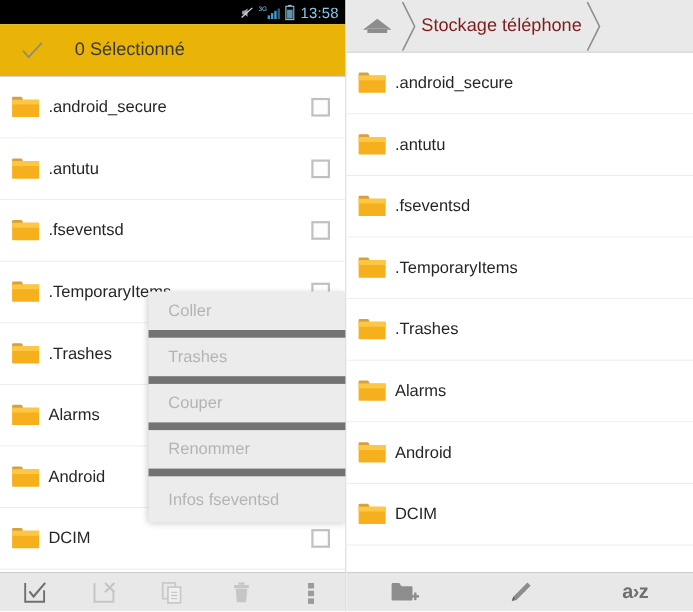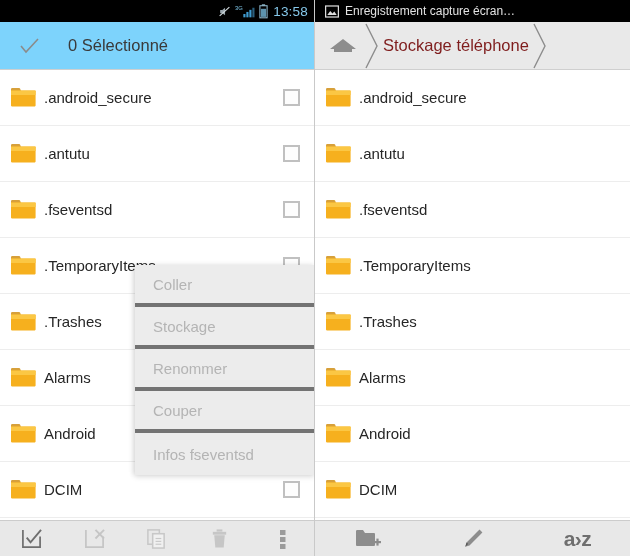--- a/index.html
+++ b/index.html
@@ -21,21 +21,21 @@
   }
   .statusbar.right { justify-content: flex-start; color: #d8d8d8; }
   .statusbar.left { justify-content: flex-end; }
   .sb-spacer { flex: 1; }
   .sb-clock { font-size: 13.5px; color: #86c8ea; letter-spacing: .2px; margin-left: 5px; font-weight: 400;}
   .sb-icon { display: inline-flex; align-items: center; margin-left: 4px; }
   .notif-text { font-size: 12px; color: #e3e3e3; margin-left: 6px; white-space: nowrap; }
 
   
   .actionbar {
-    height: 48px; background: #7dd3fc;
+    height: 48px; background: #eab308;
     border-bottom: 1px solid #cfcfcf;
     display: flex; align-items: center; padding: 0 14px;
   }
   .actionbar .check { width: 30px; height: 30px; display: flex; align-items: center; justify-content: center; }
   .ab-title { font-size: 16.5px; color: #3a3a3a; margin-left: 24px; }
 
   
   .crumbbar {
     height: 48px; background: #e9e9e9;
     border-bottom: 1px solid #cfcfcf;
@@ -62,33 +62,33 @@
 
   
   .ctxmenu {
     position: absolute; left: 135px; top: 265px; width: 180px;
     background: #ececec; box-shadow: -2px 0 5px rgba(0,0,0,.10), 0 2px 6px rgba(0,0,0,.10);
     z-index: 20;
   }
   .ctxitem {
     height: 42px; display: flex; align-items: center;
     padding-left: 18px; font-size: 15px; color: #b4b4b4;
-    border-bottom: 4px solid #737373;
+    border-bottom: 7px solid #737373;
   }
   .ctxitem:last-child { border-bottom: none; }
 
   
   .toolbar {
     position: absolute; left: 0; bottom: 0; width: 100%; height: 36px;
     background: #e8e8e8; border-top: 1px solid #cccccc;
     display: flex; align-items: center; z-index: 30;
   }
   .tb-btn { flex: 1; display: flex; align-items: center; justify-content: center; height: 100%; }
   .toolbar.right-tb .tb-btn { flex: 1; }
-  .az { font-size: 21px; color: #6f6f6f; font-weight: bold; letter-spacing: -0.5px; }
+  .az { font-size: 18px; color: #6f6f6f; font-weight: bold; letter-spacing: -0.5px; }
 </style>
 </head>
 <body>
 
 <div class="screen">
 
   <div class="panel left">
 
     <div class="statusbar left">
       <div class="sb-spacer"></div>
@@ -212,23 +212,23 @@
             <path d="M1 3.6 L25.6 3.6 L25.6 8 L1 8 Z" fill="#fbc744"></path>
           </svg>
         </span>
         <span class="name">DCIM</span>
         <span class="cbox"></span>
       </div>
     </div>
 
     <div class="ctxmenu">
       <div class="ctxitem">Coller</div>
-      <div class="ctxitem">Stockage</div>
+      <div class="ctxitem">Trashes</div>
+      <div class="ctxitem">Couper</div>
       <div class="ctxitem">Renommer</div>
-      <div class="ctxitem">Couper</div>
       <div class="ctxitem">Infos fseventsd</div>
     </div>
 
     <div class="toolbar">
       <div class="tb-btn">
         <svg width="21" height="21" viewBox="0 0 22 22">
           <path d="M2 2 L2 20 L20 20 L20 9" fill="none" stroke="#6f6f6f" stroke-width="1.8"></path>
           <polyline points="6,10 10,15 21,2" fill="none" stroke="#6f6f6f" stroke-width="2"></polyline>
         </svg>
       </div>
@@ -260,29 +260,20 @@
           <rect x="0" y="1" width="5.5" height="5" fill="#9b9b9b"></rect>
           <rect x="0" y="8" width="5.5" height="5" fill="#9b9b9b"></rect>
           <rect x="0" y="15" width="5.5" height="5" fill="#9b9b9b"></rect>
         </svg>
       </div>
     </div>
   </div>
 
   <div class="panel right">
 
-    <div class="statusbar right">
-      <span class="sb-icon">
-        <svg width="14" height="13" viewBox="0 0 16 14">
-          <rect x="0.7" y="0.7" width="14.6" height="12.6" fill="none" stroke="#dddddd" stroke-width="1.4"></rect>
-          <path d="M2.6 11 L6 6.4 L8.6 9.4 L10.6 7 L13.4 11 Z" fill="#dddddd"></path>
-        </svg>
-      </span>
-      <span class="notif-text">Enregistrement capture écran…</span>
-    </div>
 
     <div class="crumbbar">
       <div class="crumb-home">
         <svg width="30" height="22" viewBox="0 0 30 22">
           <path d="M2 14 L15 4 L28 14 L24 14 L24 13 L6 13 L6 14 Z" fill="#8d8d8d"></path>
           <path d="M6 13 L24 13 L24 17 L6 17 Z" fill="#8d8d8d"></path>
         </svg>
       </div>
       <div class="crumb-sep">
         <svg width="16" height="46" viewBox="0 0 16 46">

